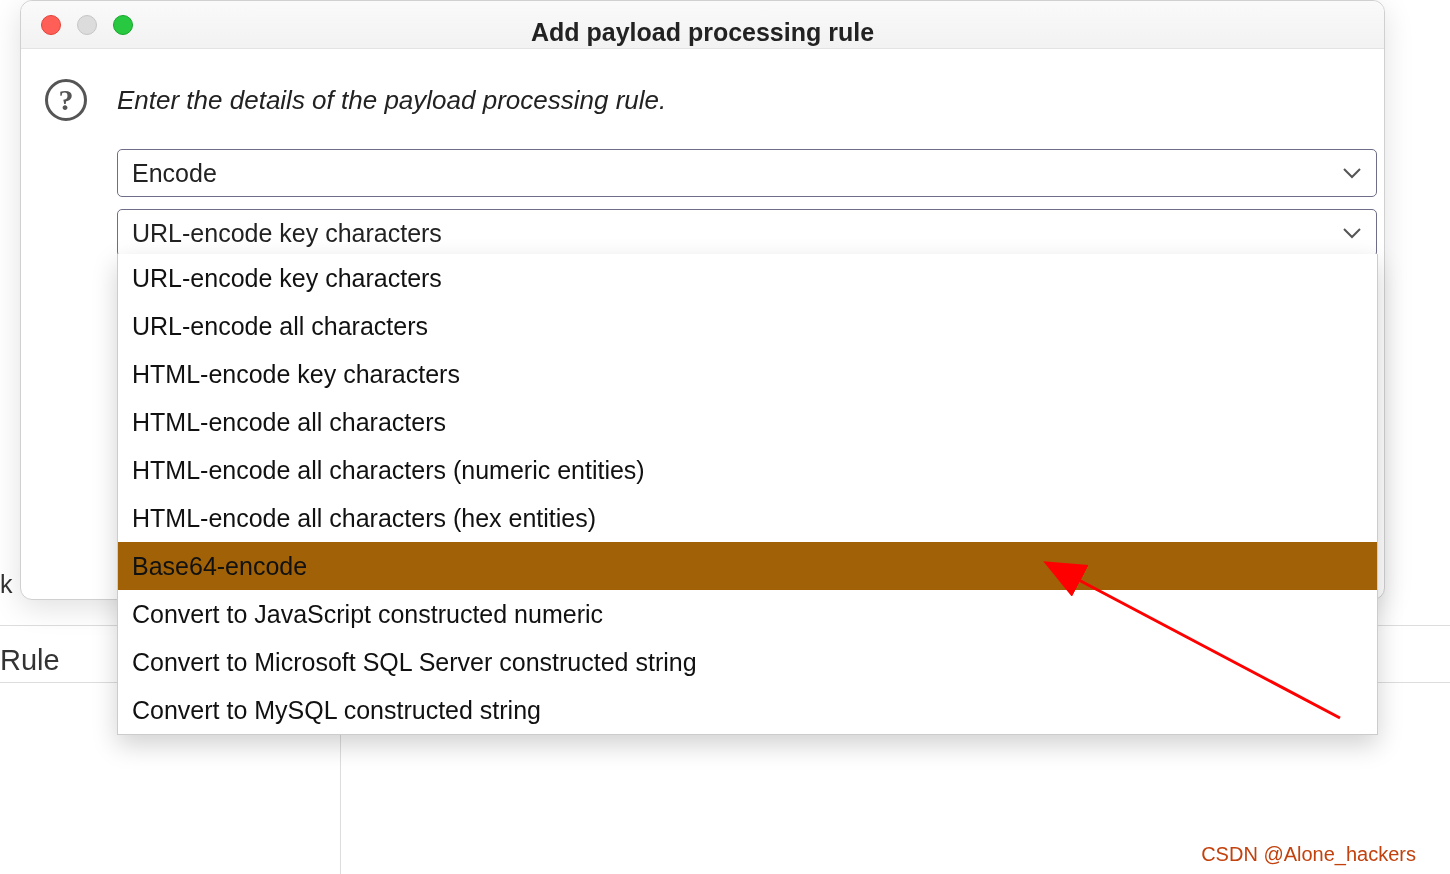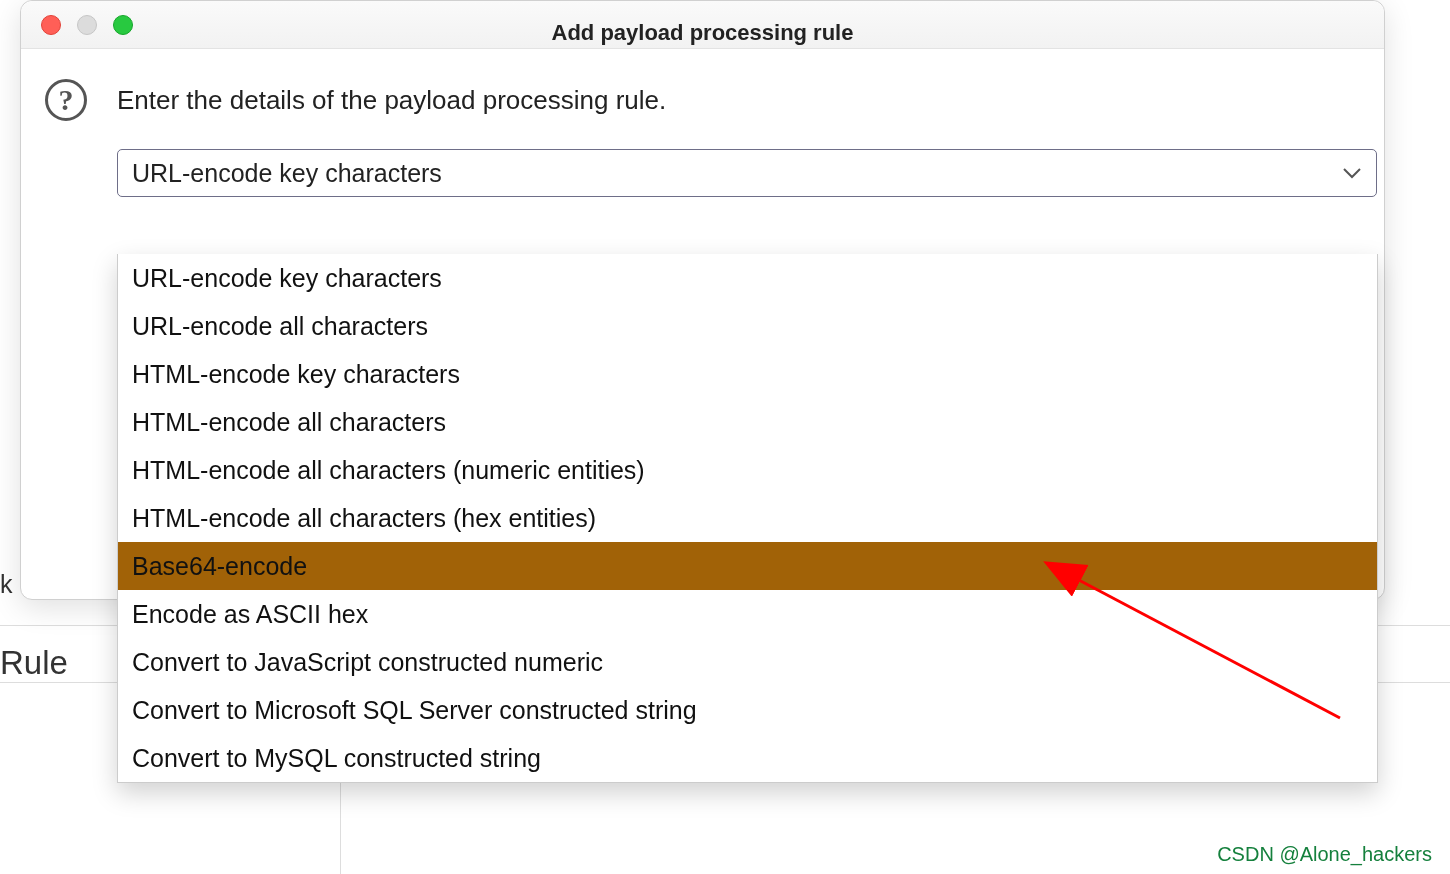--- a/index.html
+++ b/index.html
@@ -14,21 +14,21 @@
     .bg-panel {
       position: absolute;
       left: 0; top: 0; right: 0; bottom: 0;
       background: #fff;
     }
     .bg-line-h1 { position: absolute; left: 0; top: 625px; width: 100%; height: 1px; background: #ddd; }
     .bg-line-h2 { position: absolute; left: 0; top: 682px; width: 100%; height: 1px; background: #ddd; }
     .bg-line-v { position: absolute; left: 340px; top: 682px; width: 1px; height: 200px; background: #ddd; }
     .bg-text-rule {
       position: absolute; left: 0; top: 638px;
-      font-size: 33px; color: #333; padding: 6px 0;
+      font-size: 29px; color: #333; padding: 6px 0;
     }
     .bg-text-k {
       position: absolute; left: 0; top: 570px;
       font-size: 25px; color: #333;
     }
     .dialog {
       position: absolute;
       left: 20px; top: 0;
       width: 1365px;
       height: 600px;
@@ -50,30 +50,30 @@
     .traffic-lights {
       display: flex; gap: 16px; padding-left: 20px;
     }
     .tl { width: 20px; height: 20px; border-radius: 50%; }
     .tl-red { background: #ff5f57; border: 1px solid #e24238; }
     .tl-gray { background: #dcdcdc; border: 1px solid #c6c6c6; }
     .tl-green { background: #28c940; border: 1px solid #16a62b; }
     .title-text {
       position: absolute; left: 0; right: 0;
       text-align: center;
-      font-weight: 700; font-size: 22px; color: #222; margin-top: 16px;
+      font-weight: 700; font-size: 25px; color: #222; margin-top: 16px;
     }
     .dialog-body { padding: 30px 24px 24px 24px; }
     .help-row { display: flex; align-items: center; gap: 30px; margin-bottom: 28px; }
     .help-icon {
       width: 42px; height: 42px; border: 3px solid #555; border-radius: 50%;
       display: flex; align-items: center; justify-content: center;
       font-size: 30px; font-weight: 600; color: #555; font-family: Georgia, serif;
     }
-    .help-text { font-size: 26px; color: #222; }
+    .help-text { font-size: 26px; color: #222; font-style: italic; }
     .select-stack { margin-left: 72px; display: flex; flex-direction: column; gap: 12px; }
     .select-box {
       height: 48px; width: 1260px;
       border: 1.5px solid #6e6e88; border-radius: 5px;
       display: flex; align-items: center; justify-content: space-between;
       padding: 0 14px; font-size: 25px; color: #222; background: #fff;
       cursor: default;
     }
     .chevron svg { display: block; }
     .dropdown-panel {
@@ -87,22 +87,22 @@
     .option {
       padding: 6px 14px; font-size: 25px; color: #111; line-height: 36px;
       cursor: default; white-space: nowrap;
     }
     .option.highlight { background: #a16207; }
     .arrow-overlay {
       position: absolute; pointer-events: none;
       left: 0; top: 0; width: 1450px; height: 874px;
     }
     .watermark {
-      position: absolute; right: 18px; bottom: 8px;
-      color: #15803d; font-size: 20px;
+      position: absolute; right: 34px; bottom: 8px;
+      color: #c2410c; font-size: 20px;
     }
   </style>
 </head>
 <body>
 
 <div class="bg-panel">
   <div class="bg-text-k">k</div>
   <div class="bg-line-h1"></div>
   <div class="bg-text-rule">Rule</div>
   <div class="bg-line-h2"></div>
@@ -120,38 +120,45 @@
   </div>
 
   <div class="dialog-body">
     <div class="help-row">
       <div class="help-icon">?</div>
       <div class="help-text">Enter the details of the payload processing rule.</div>
     </div>
 
     <div class="select-stack">
       <div class="select-box">
+        <span>Encode</span>
+        <span class="chevron">
+          <svg width="20" height="14" viewBox="0 0 20 14">
+              <polyline points="2,3 10,11 18,3" fill="none" stroke="#555" stroke-width="2"></polyline>
+            </svg>
+        </span>
+      </div>
+      <div class="select-box">
         <span>URL-encode key characters</span>
         <span class="chevron">
           <svg width="20" height="14" viewBox="0 0 20 14">
               <polyline points="2,3 10,11 18,3" fill="none" stroke="#555" stroke-width="2"></polyline>
             </svg>
         </span>
       </div>
     </div>
 
     <div class="dropdown-panel" id="dropdown">
         <div class="option">URL-encode key characters</div>
         <div class="option">URL-encode all characters</div>
         <div class="option">HTML-encode key characters</div>
         <div class="option">HTML-encode all characters</div>
         <div class="option">HTML-encode all characters (numeric entities)</div>
         <div class="option">HTML-encode all characters (hex entities)</div>
         <div class="option highlight">Base64-encode</div>
-        <div class="option">Encode as ASCII hex</div>
         <div class="option">Convert to JavaScript constructed numeric</div>
         <div class="option">Convert to Microsoft SQL Server constructed string</div>
         <div class="option">Convert to MySQL constructed string</div>
       </div>
   </div>
 </div>
 
 <svg class="arrow-overlay">
   <defs>
     <marker id="ah" markerWidth="14" markerHeight="14" refX="2" refY="6" orient="auto">

